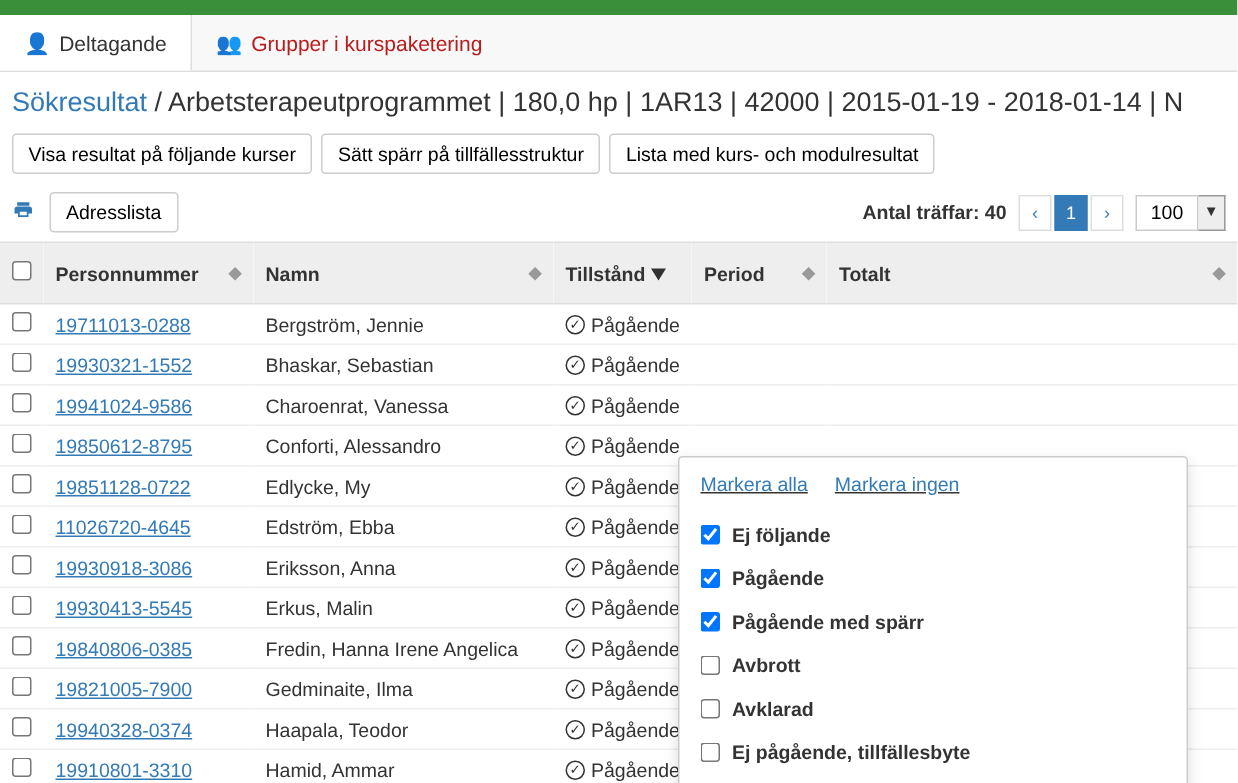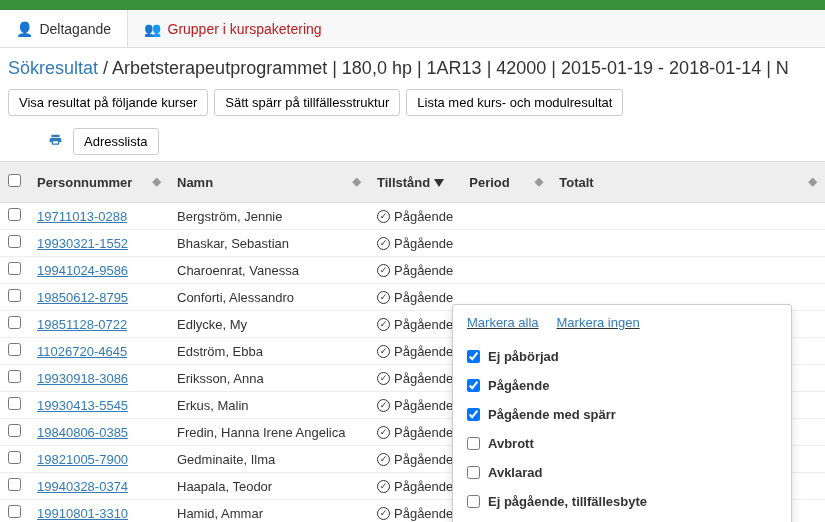--- a/index.html
+++ b/index.html
@@ -7,21 +7,21 @@
   .topbar { background: #3a8f3a; height: 10px; width: 100%; }
   .tabbar { display: flex; border-bottom: 1px solid #ddd; background: #f8f8f8; height: 38px; }
   .tab { display: flex; align-items: center; padding: 0 16px; gap: 6px; font-size: 14px; cursor: pointer; }
   .tab.active { background: #fff; border-right: 1px solid #ddd; }
   .tab .icon { font-size: 14px; color: #333; }
   .breadcrumb { padding: 10px 8px 6px 8px; font-size: 18px; white-space: nowrap; overflow: hidden; }
   .breadcrumb .link { color: #337ab7; }
   .action-row { display: flex; gap: 6px; padding: 4px 8px 8px 8px; }
   .btn { background: #fff; border: 1px solid #ccc; border-radius: 3px; padding: 5px 10px; font-size: 13px; cursor: pointer; }
   .btn.disabled { color: #000000; }
-  .toolbar-row { display: flex; align-items: center; padding: 4px 8px 6px 8px; gap: 10px; margin-left: 40px; }
+  .toolbar-row { display: flex; align-items: center; padding: 4px 8px 6px 8px; gap: 10px; }
   .toolbar-row .right { margin-left: auto; display: flex; align-items: center; gap: 8px; }
   .print-icon { color: #337ab7; cursor: pointer; font-size: 15px; }
   .pager { display: flex; align-items: center; gap: 2px; }
   .pager .pg { width: 22px; height: 24px; display: inline-flex; align-items: center; justify-content: center; border: 1px solid #ddd; color: #337ab7; font-size: 12px; cursor: pointer; }
   .pager .pg.active { background: #337ab7; color: #fff; border-color: #337ab7; }
   .pagesize { display: flex; align-items: center; }
   .pagesize input { width: 42px; height: 24px; border: 1px solid #ccc; text-align: center; font-size: 13px; }
   .pagesize .dd { width: 18px; height: 24px; border: 1px solid #999; border-left: none; display: inline-flex; align-items: center; justify-content: center; font-size: 10px; cursor: pointer; background: #eee; }
   table { border-collapse: collapse; width: 100%; }
   thead th { background: #eee; border-top: 1px solid #ddd; border-bottom: 1px solid #ddd; padding: 12px 8px; text-align: left; font-weight: bold; font-size: 13px; position: relative; }
@@ -72,20 +72,32 @@
 
 <div class="wrap">
 
 <div class="toolbar-row">
   <span class="print-icon">
     <svg width="15" height="14" viewBox="0 0 24 24" fill="#337ab7">
           <path d="M19 8H5c-1.66 0-3 1.34-3 3v5h4v4h12v-4h4v-5c0-1.66-1.34-3-3-3zM16 18H8v-4h8v4zM19 3H5v4h14V3z"></path>
         </svg>
   </span>
   <button class="btn">Adresslista</button>
+  <div class="right">
+    <span style="font-weight:bold">Antal träffar: 40</span>
+    <div class="pager">
+      <span class="pg">‹</span>
+      <span class="pg active">1</span>
+      <span class="pg">›</span>
+    </div>
+    <div class="pagesize">
+      <input type="text" value="100" style="">
+      <span class="dd">▼</span>
+    </div>
+  </div>
 </div>
 
 <table>
   <thead>
     <tr>
       <th class="col-chk"><input type="checkbox" style=""></th>
       <th class="col-pnr"><span>Personnummer</span><span class="sort">◆</span></th>
       <th class="col-name"><span>Namn</span><span class="sort">◆</span></th>
       <th class="col-status"><span>Tillstånd</span><span class="filter-icon"></span></th>
       <th class="col-period"><span>Period</span><span class="sort">◆</span></th>
@@ -266,21 +278,21 @@
 </table>
 
 <div class="popover">
   <div class="pop-links">
     <span>Markera alla</span>
     <span>Markera ingen</span>
   </div>
   <div id="pop-opts">
         <div class="opt">
           <input type="checkbox" checked="" style="">
-          <span>Ej påbörjad</span>
+          <span>Ej följande</span>
         </div>
         <div class="opt">
           <input type="checkbox" checked="" style="">
           <span>Pågående</span>
         </div>
         <div class="opt">
           <input type="checkbox" checked="" style="">
           <span>Pågående med spärr</span>
         </div>
         <div class="opt">

